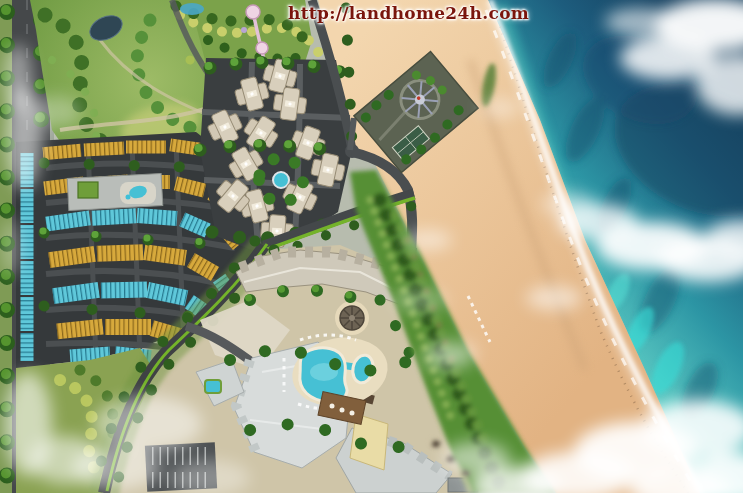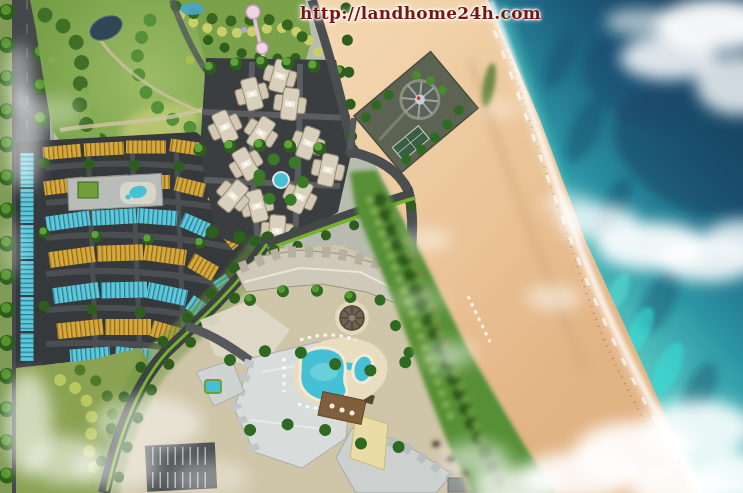--- a/index.html
+++ b/index.html
@@ -1,19 +1,19 @@
 <!DOCTYPE html>
 <html><head>
 <meta charset="utf-8">
 <style>
   html,body{margin:0;padding:0;background:#222;}
   .stage{position:relative;width:743px;height:493px;overflow:hidden;background:#b7bcae;
          font-family:"DejaVu Sans",sans-serif;}
   .stage svg{position:absolute;left:0;top:0;}
-  .watermark{position:absolute;top:3px;left:300px;z-index:10;
+  .watermark{position:absolute;top:3px;left:288px;z-index:10;
     font-family:"DejaVu Serif",serif;font-weight:bold;font-size:17px;letter-spacing:.3px;
     color:#7a150c;
     text-shadow:0 0 3px #fff,0 0 6px rgba(255,255,255,.95),1px 1px 2px #fff,-1px -1px 2px #fff;}
 </style>
 </head>
 <body>
 
 <div class="stage">
 <svg width="743" height="493" viewBox="0 0 743 493">
   <defs>

